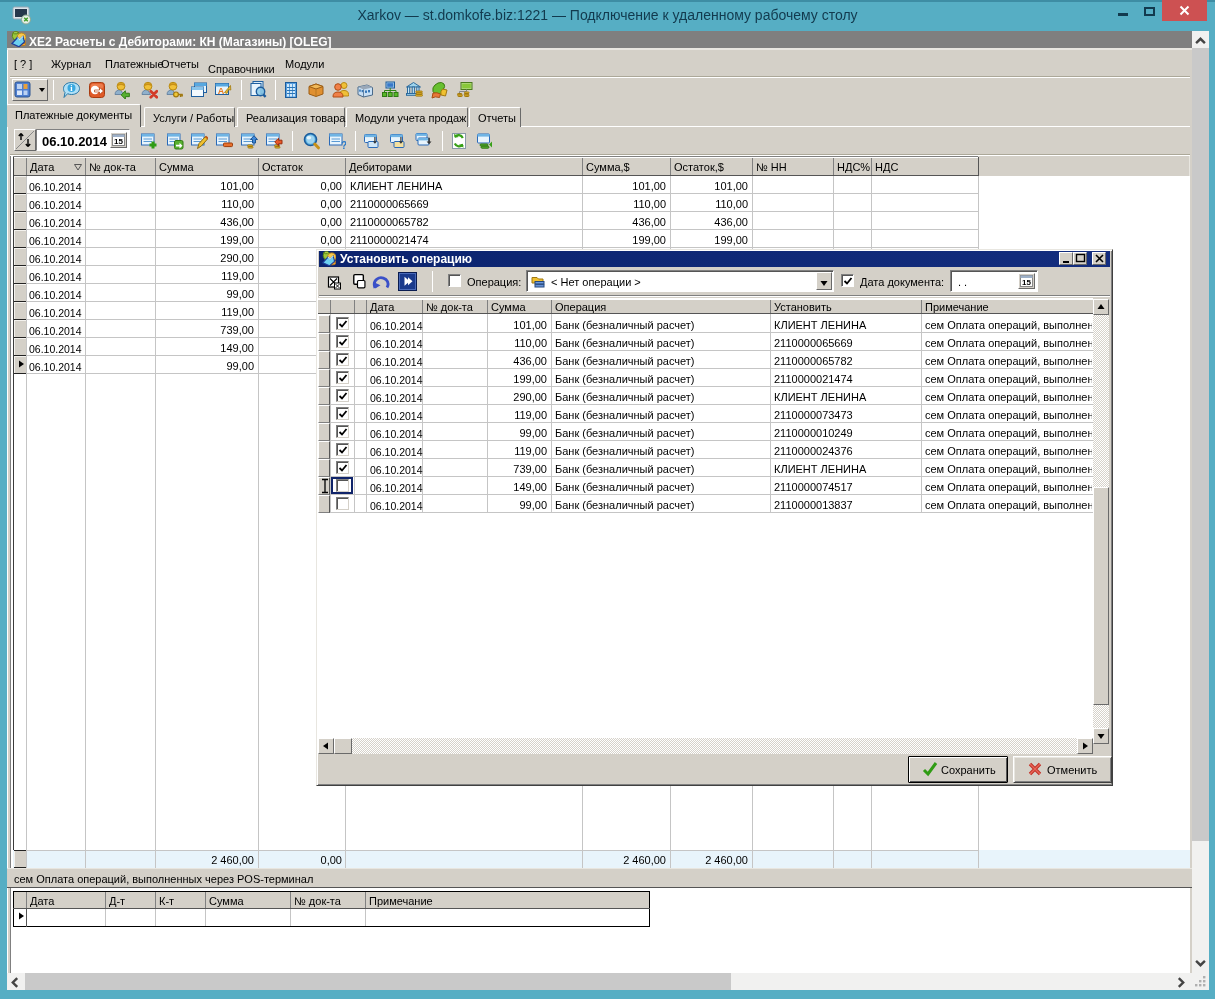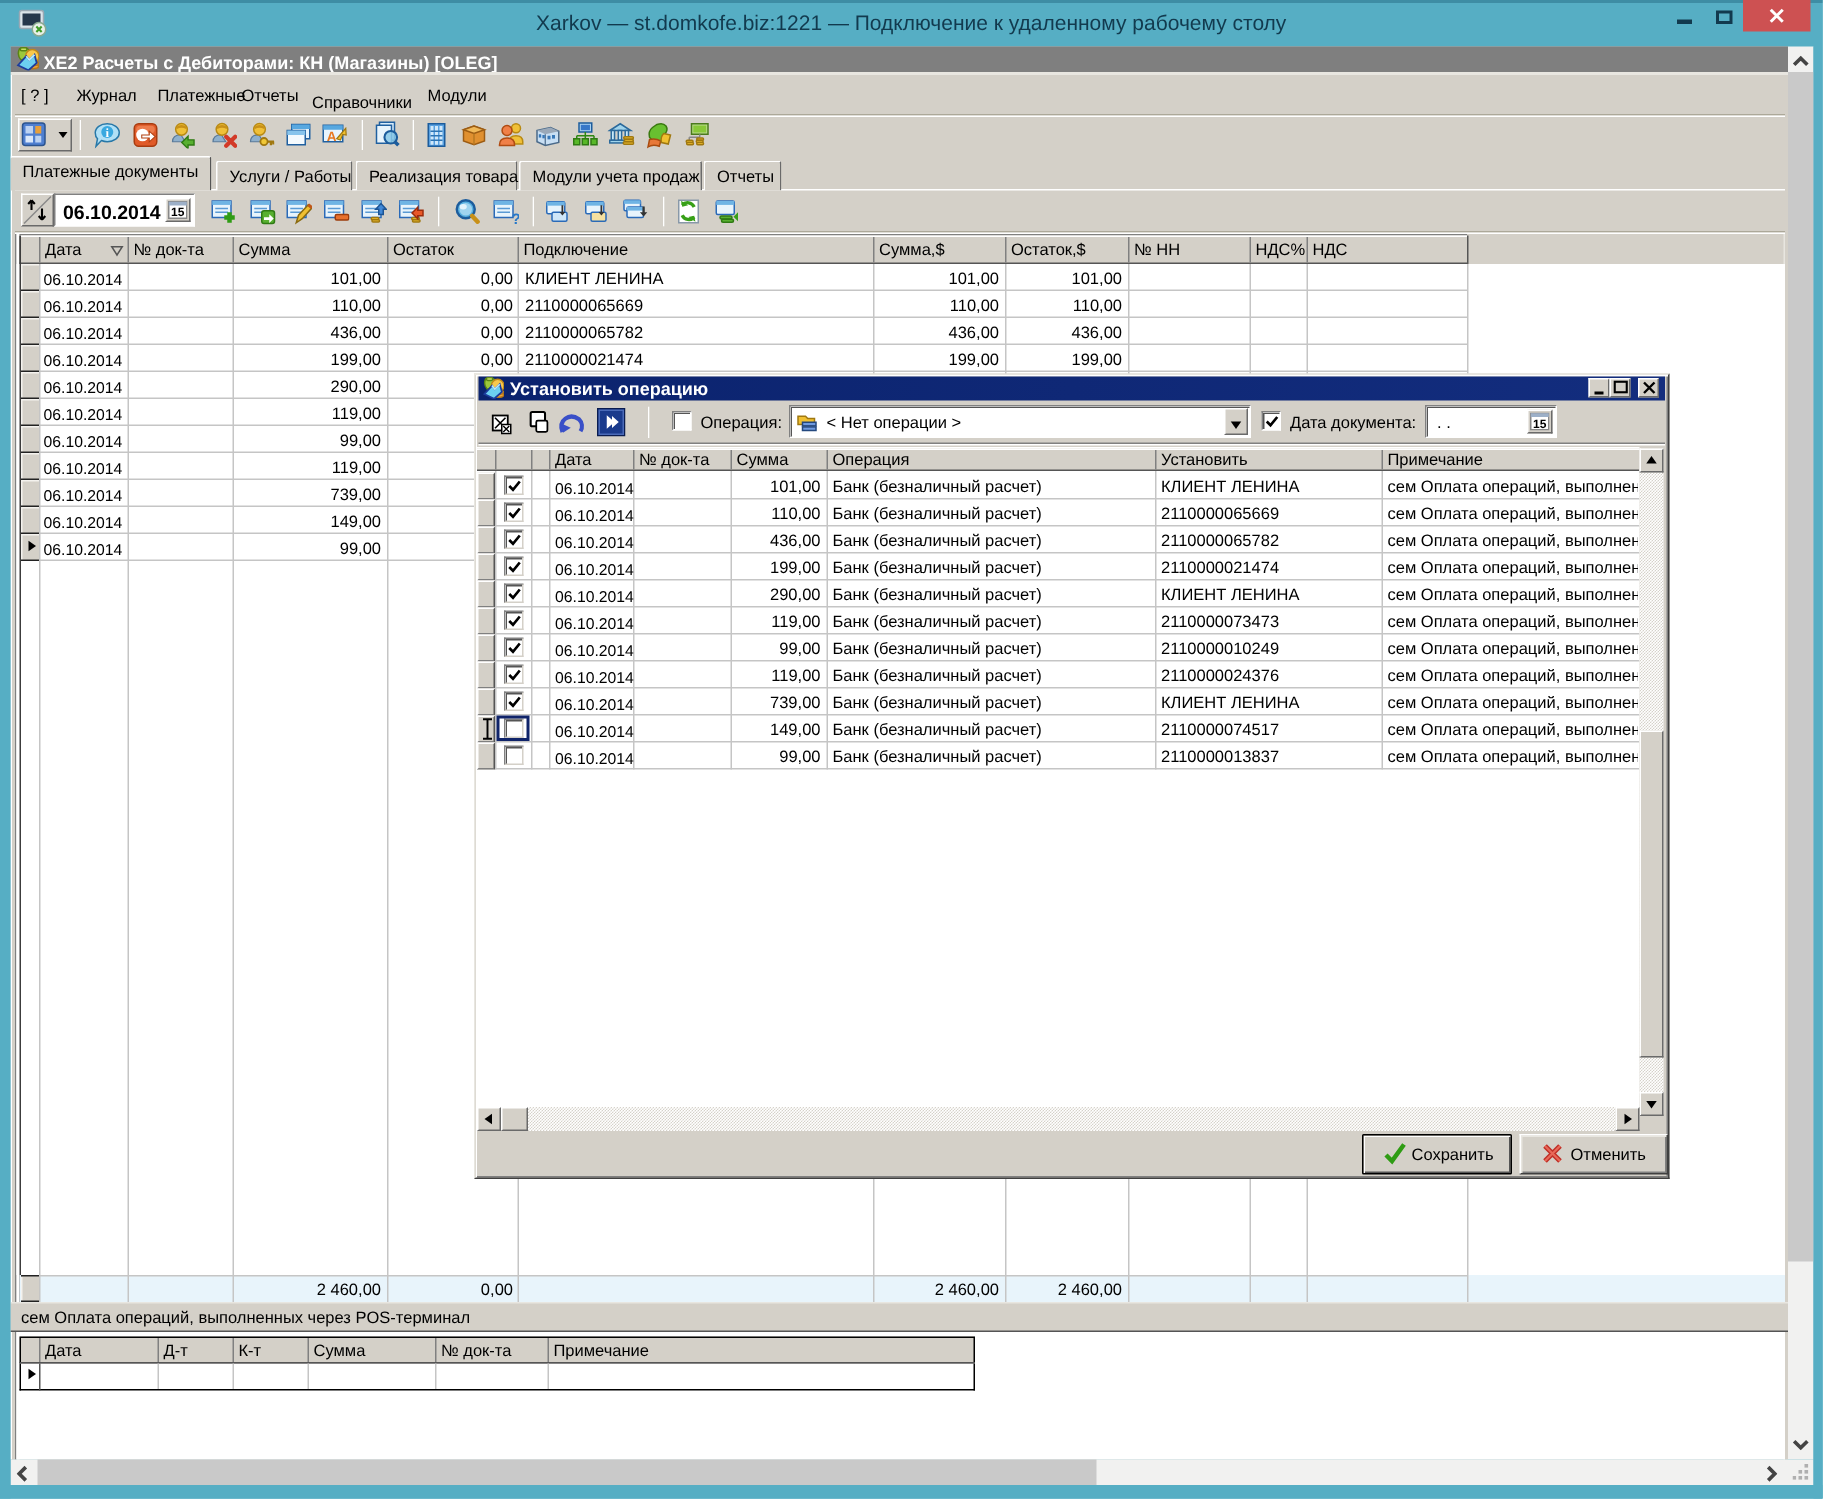--- a/index.html
+++ b/index.html
@@ -341,21 +341,21 @@
 <div class="a" style="left:582px;top:158px;width:1px;height:17px;background:#808080;"></div>
 <div class="a" style="left:670px;top:158px;width:1px;height:17px;background:#808080;"></div>
 <div class="a" style="left:752px;top:158px;width:1px;height:17px;background:#808080;"></div>
 <div class="a" style="left:833px;top:158px;width:1px;height:17px;background:#808080;"></div>
 <div class="a" style="left:871px;top:158px;width:1px;height:17px;background:#808080;"></div>
 <div class="a" style="left:978px;top:157px;width:1px;height:19px;background:#555;"></div>
 <div class="t" style="left:30px;top:162px;font-size:11px;color:#000;font-weight:normal;">Дата</div>
 <div class="t" style="left:89px;top:162px;font-size:11px;color:#000;font-weight:normal;">№ док-та</div>
 <div class="t" style="left:159px;top:162px;font-size:11px;color:#000;font-weight:normal;">Сумма</div>
 <div class="t" style="left:262px;top:162px;font-size:11px;color:#000;font-weight:normal;">Остаток</div>
-<div class="t" style="left:349px;top:162px;font-size:11px;color:#000;font-weight:normal;">Подключение</div>
+<div class="t" style="left:349px;top:162px;font-size:11px;color:#000;font-weight:normal;">Дебиторами</div>
 <div class="t" style="left:586px;top:162px;font-size:11px;color:#000;font-weight:normal;">Сумма,$</div>
 <div class="t" style="left:674px;top:162px;font-size:11px;color:#000;font-weight:normal;">Остаток,$</div>
 <div class="t" style="left:756px;top:162px;font-size:11px;color:#000;font-weight:normal;">№ НН</div>
 <div class="t" style="left:837px;top:162px;font-size:11px;color:#000;font-weight:normal;">НДС%</div>
 <div class="t" style="left:875px;top:162px;font-size:11px;color:#000;font-weight:normal;">НДС</div>
 <svg class="a" style="left:73px;top:163px;" width="10" height="9" viewBox="0 0 10 9">
     <path d="M1.5 1.5 H8.5 L5 7 Z" fill="none" stroke="#555"></path>
   </svg>
 <div class="a" style="left:14px;top:176px;width:12px;height:18px;background:#d4d0c8;border-bottom:1px solid #222;box-shadow:inset 1px 1px 0 #f4f2ee;"></div>
 <div class="t" style="left:29px;top:182px;font-size:10.5px;color:#000;font-weight:normal;">06.10.2014</div>

